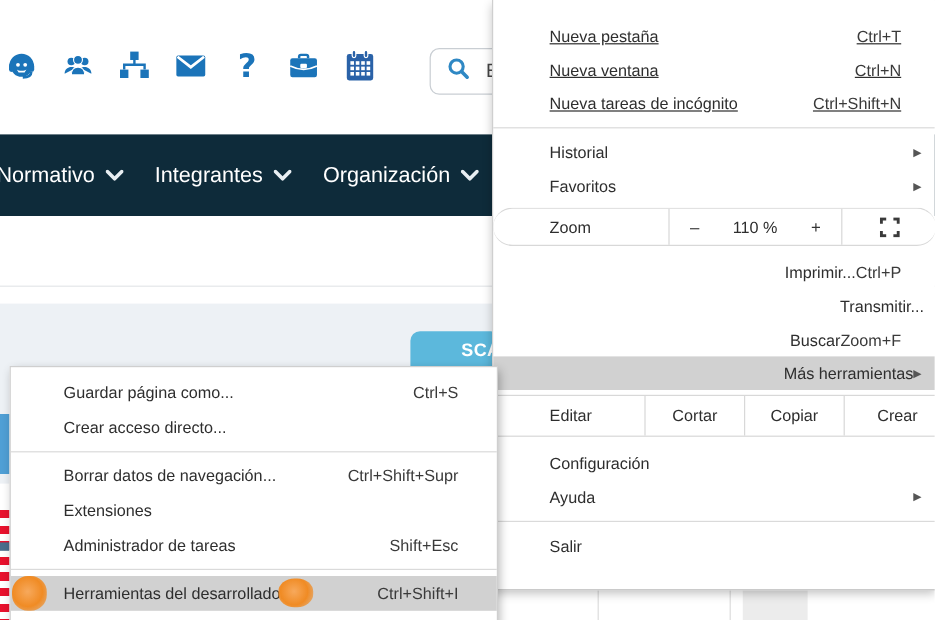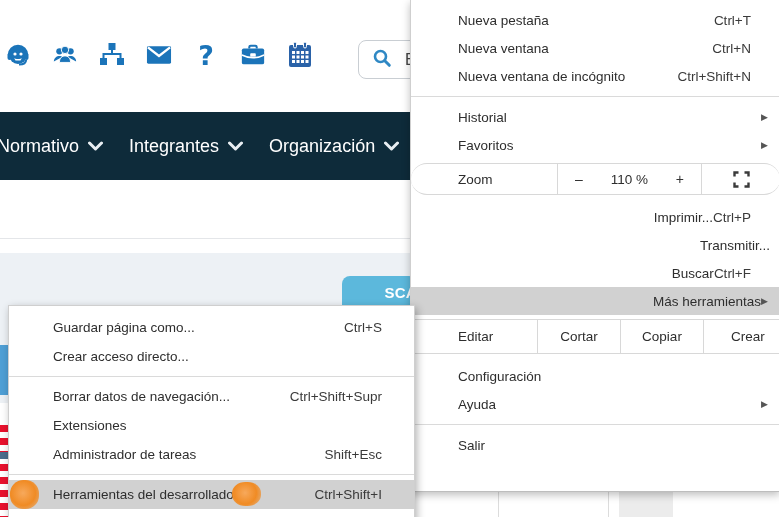--- a/index.html
+++ b/index.html
@@ -33,21 +33,21 @@
   .flag-gap2{height:22px;background:#fff;}
   .flag-stripes{height:92px;background:repeating-linear-gradient(to bottom,#e8112d 0 7px,#fff 7px 13px);position:relative;}
   .flag-slate{position:absolute;left:0;top:27px;width:8px;height:7px;background:#4a6d8c;}
   .bottom-table{position:absolute;left:411px;top:491px;width:368px;height:26px;background:#fff;}
   .bt-line{position:absolute;top:0;width:1px;height:26px;background:#dcdcdc;}
   .bt-col{position:absolute;top:0;left:208px;width:54px;height:26px;background:#ececec;}
   
   .chrome-menu{position:absolute;left:410px;top:0;width:369px;height:491px;background:#fff;z-index:10;
     border-left:1px solid var(--menu-border);border-bottom:1px solid #bdbdbd;
     box-shadow:0 3px 8px rgba(0,0,0,.25);font-size:13.5px;}
-  .sec1{padding-top:6px;}
+  .sec1{padding-top:16px;text-decoration:underline;}
   .sec3{padding-top:8px;padding-bottom:4px;text-align:right;}
   .sec4{border-top:1px solid var(--sep);padding-top:8px;}
   .mi{height:28px;display:flex;align-items:center;padding:0 10px 0 47px;cursor:pointer;}
   .mi .lbl{flex:1;}
   .mi .sc{padding-right:19px;color:#3a3a3a;}
   .mi .arr{font-size:9px;color:#555;padding-right:2px;}
   .mi.hl{background:var(--highlight);}
   .msep{height:1px;background:#dadada;margin:6px 0;}
   .zoom-row{margin-top:4px;height:30px;border-top:1px solid var(--sep);border-bottom:1px solid var(--sep);
     display:flex;align-items:stretch;border-radius:16px;}
@@ -205,21 +205,21 @@
     <div class="sec1">
       <div class="mi">
         <span class="lbl">Nueva pestaña</span>
         <span class="sc">Ctrl+T</span>
       </div>
       <div class="mi">
         <span class="lbl">Nueva ventana</span>
         <span class="sc">Ctrl+N</span>
       </div>
       <div class="mi">
-        <span class="lbl">Nueva ventana de incógnito</span>
+        <span class="lbl">Nueva tareas de incógnito</span>
         <span class="sc">Ctrl+Shift+N</span>
       </div>
     </div>
     <div class="msep"></div>
     <div class="sec2">
       <div class="mi">
         <span class="lbl">Historial</span>
         <span class="arr">▶</span>
       </div>
       <div class="mi">
@@ -243,21 +243,21 @@
     <div class="sec3">
       <div class="mi">
         <span class="lbl">Imprimir...</span>
         <span class="sc">Ctrl+P</span>
       </div>
       <div class="mi">
         <span class="lbl">Transmitir...</span>
       </div>
       <div class="mi">
         <span class="lbl">Buscar</span>
-        <span class="sc">Ctrl+F</span>
+        <span class="sc">Zoom+F</span>
       </div>
       <div class="mi hl">
         <span class="lbl">Más herramientas</span>
         <span class="arr">▶</span>
       </div>
     </div>
     <div class="edit-row">
       <div class="e-label">Editar</div>
       <div class="e-act">Cortar</div>
       <div class="e-act">Copiar</div>

